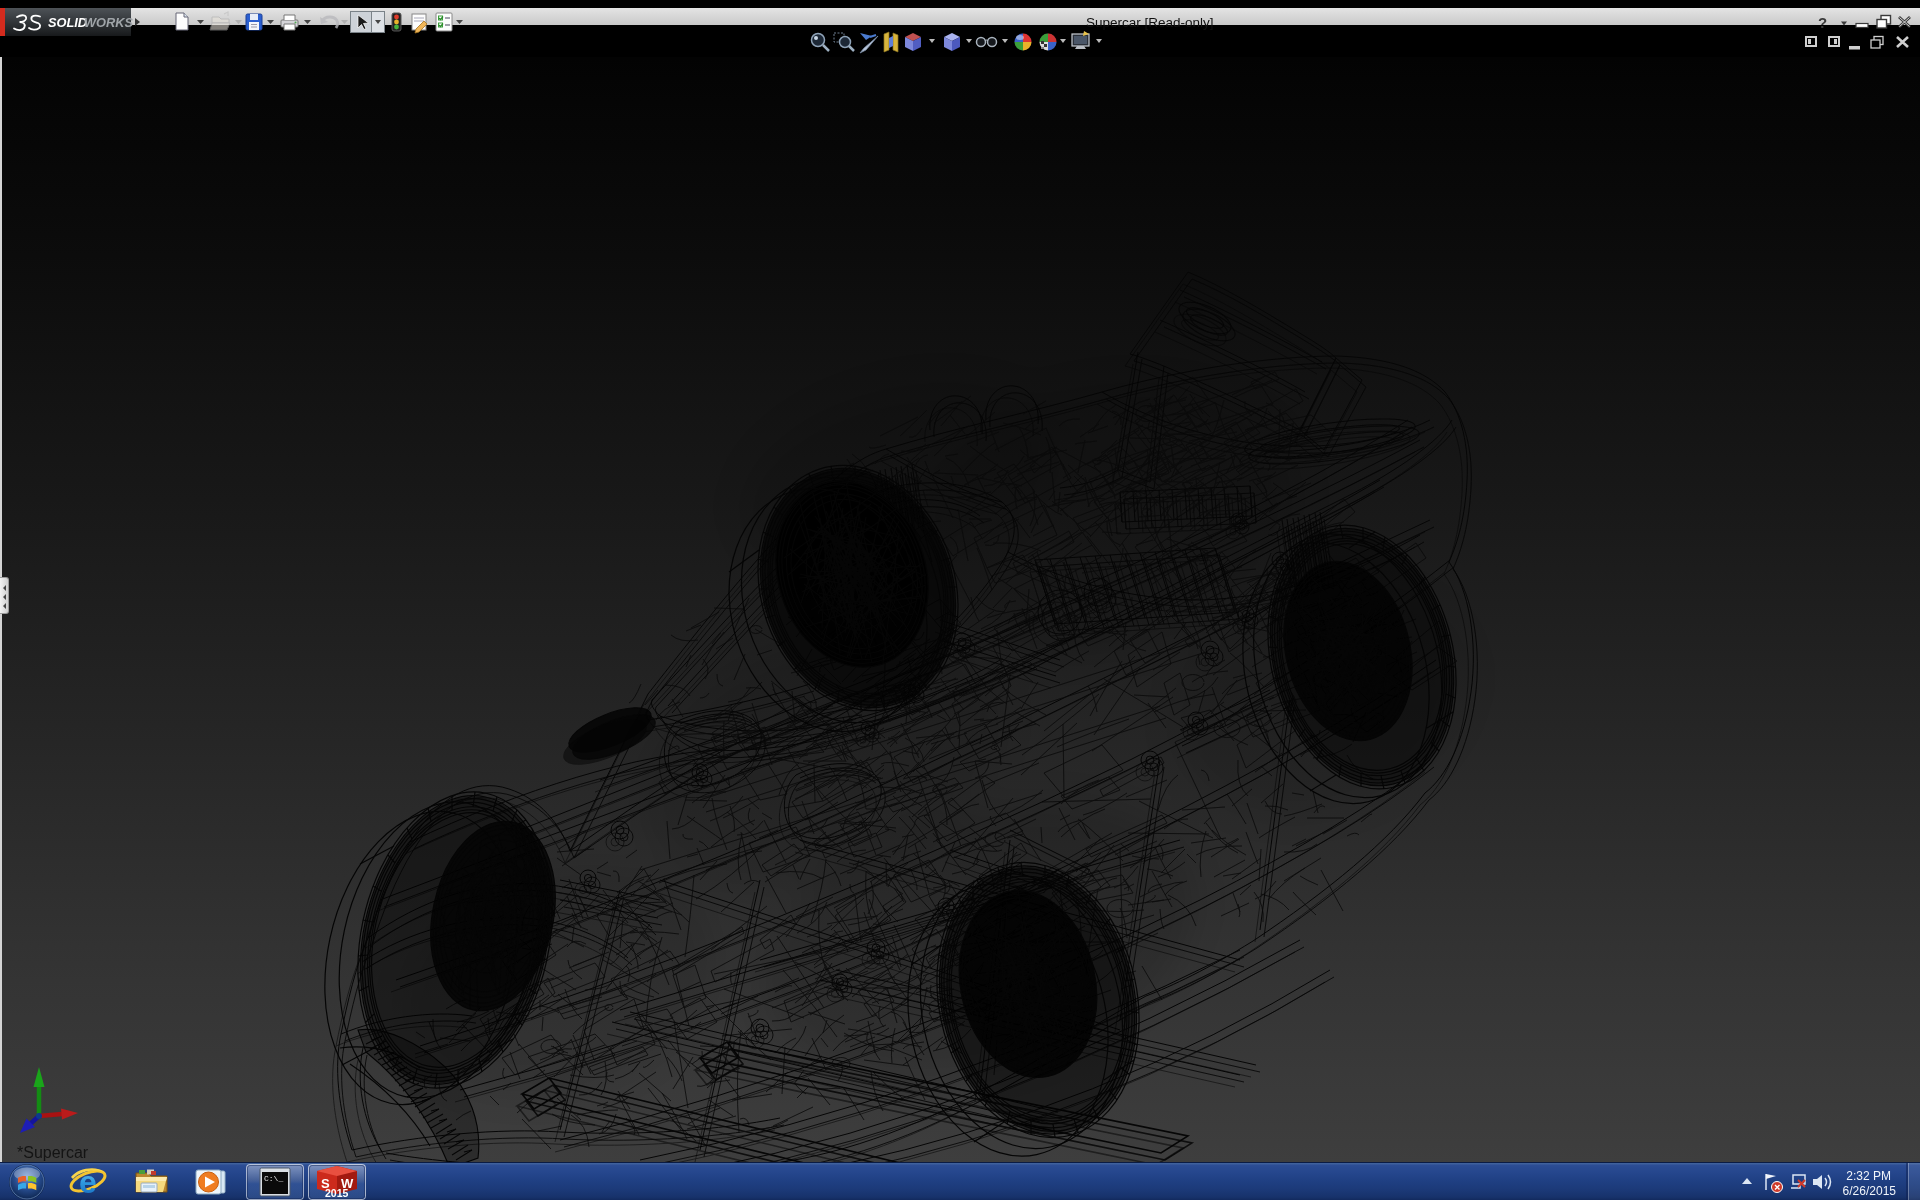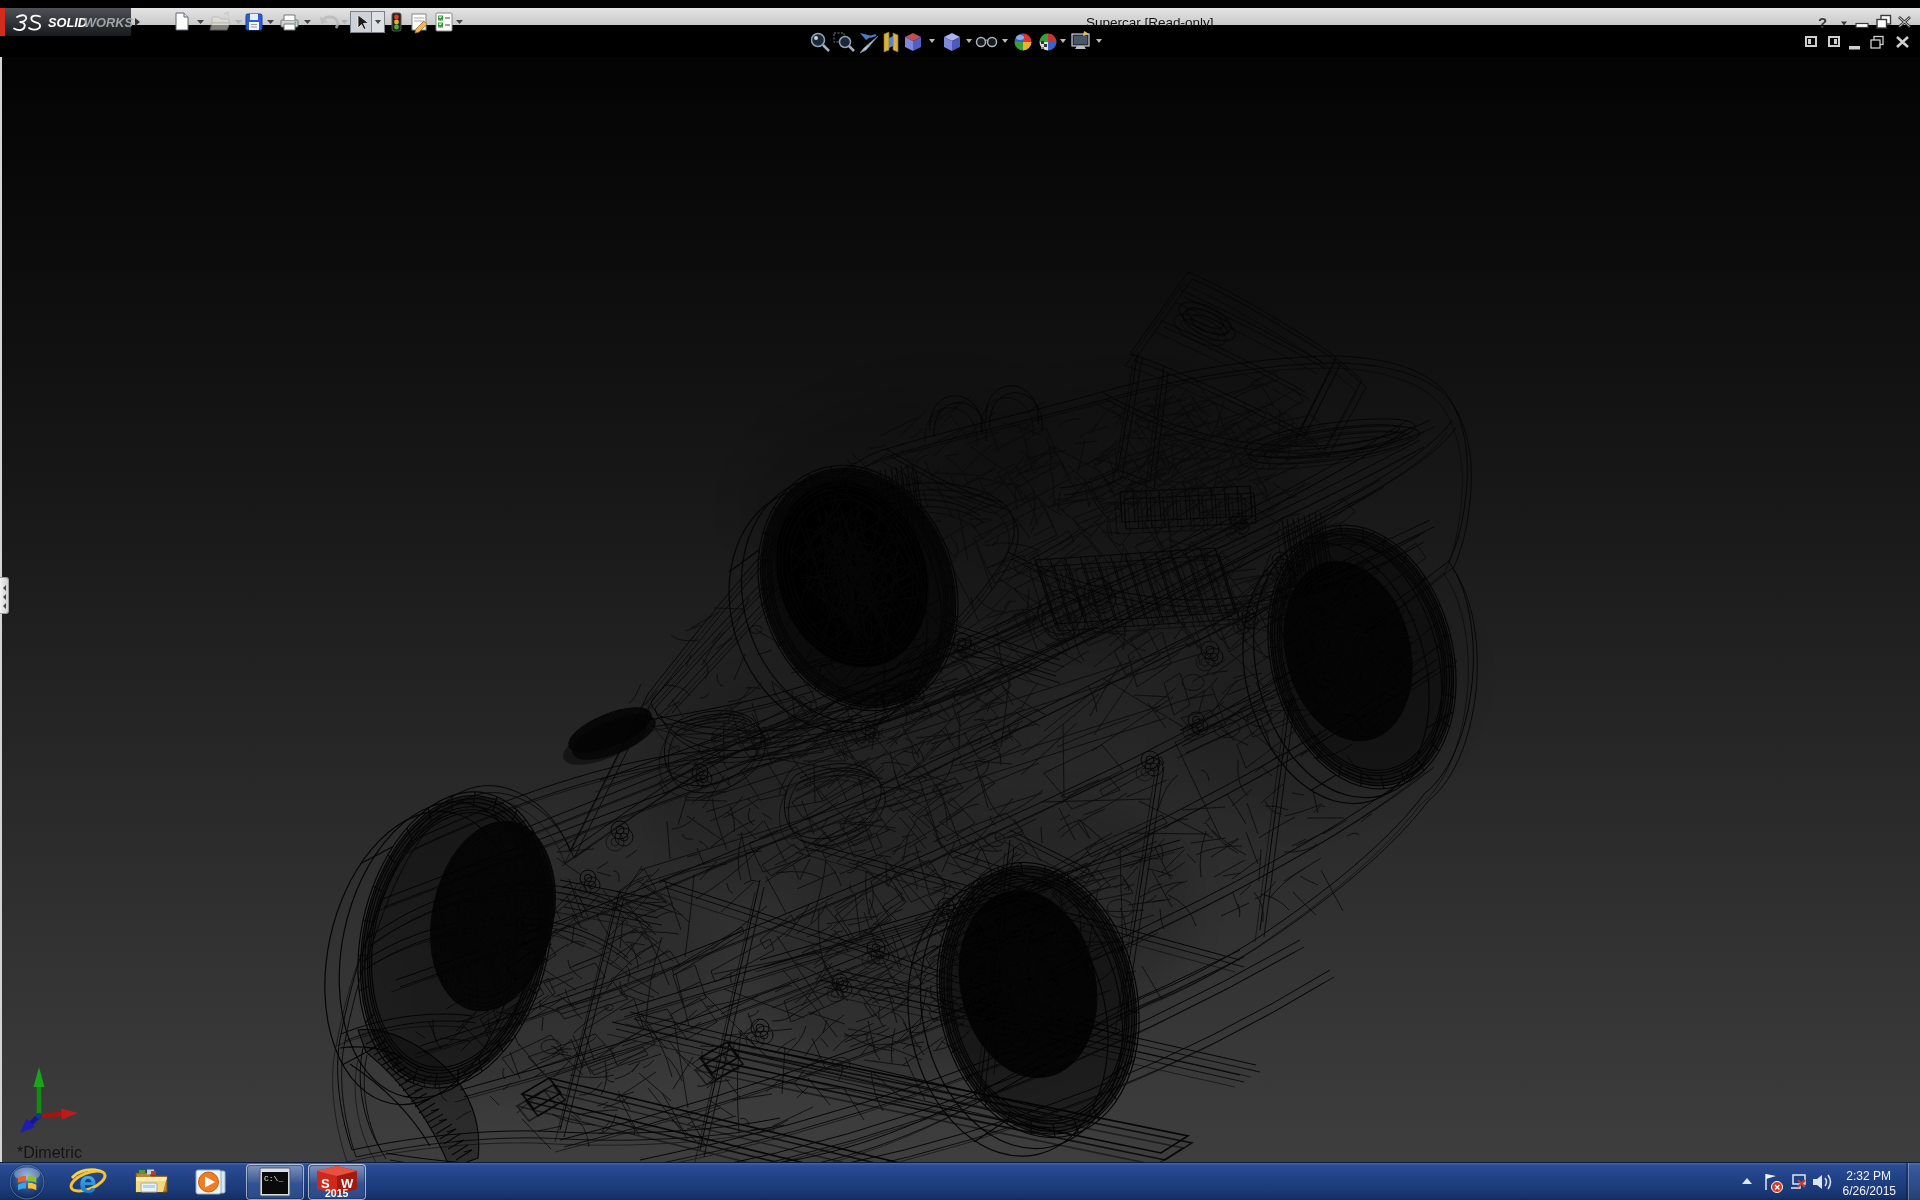--- a/index.html
+++ b/index.html
@@ -262,21 +262,21 @@
 
 <svg class="abs" style="left:14px;top:1006px" width="90" height="84">
   <line x1="25" y1="53" x2="25" y2="22" stroke="#138c13" stroke-width="4.5"></line>
   <polygon points="25,4 19.5,24 30.5,24" fill="#1aa51a"></polygon>
   <line x1="25" y1="53" x2="48" y2="51" stroke="#a81212" stroke-width="4.5"></line>
   <polygon points="64,50 47,45.5 48,56.5" fill="#bb1b1b"></polygon>
   <line x1="25" y1="53" x2="15" y2="62" stroke="#14149c" stroke-width="4.5"></line>
   <polygon points="6,70 12.5,55.5 21,64" fill="#1d1db5"></polygon>
   <circle cx="25" cy="53" r="3" fill="#0d3a8c"></circle>
 </svg>
-<div class="abs" style="left:17px;top:1087px;font-size:16px;color:#141414;">*Dimetric</div>
+<div class="abs" style="left:17px;top:1087px;font-size:16px;color:#141414;">*Supercar</div>
 </div>
 
 <div class="abs" style="left:0;top:28px;width:1920px;height:29px;background:#000;">
 <svg class="abs" style="left:0;top:0" width="1920" height="29" viewBox="0 28 1920 29">
   <g>
     <circle cx="818" cy="40" r="6.5" fill="#1d2836" stroke="#8fa3b8" stroke-width="1.5"></circle>
     <line x1="823" y1="45" x2="829" y2="51" stroke="#9eb0c2" stroke-width="2.5"></line>
     <circle cx="816" cy="38" r="2" fill="#c8d6e4"></circle>
     <rect x="834" y="33" width="10" height="9" fill="none" stroke="#6f7f90" stroke-dasharray="2 1.5"></rect>
     <circle cx="845" cy="42" r="5.5" fill="#1d2836" stroke="#8fa3b8" stroke-width="1.5"></circle>

